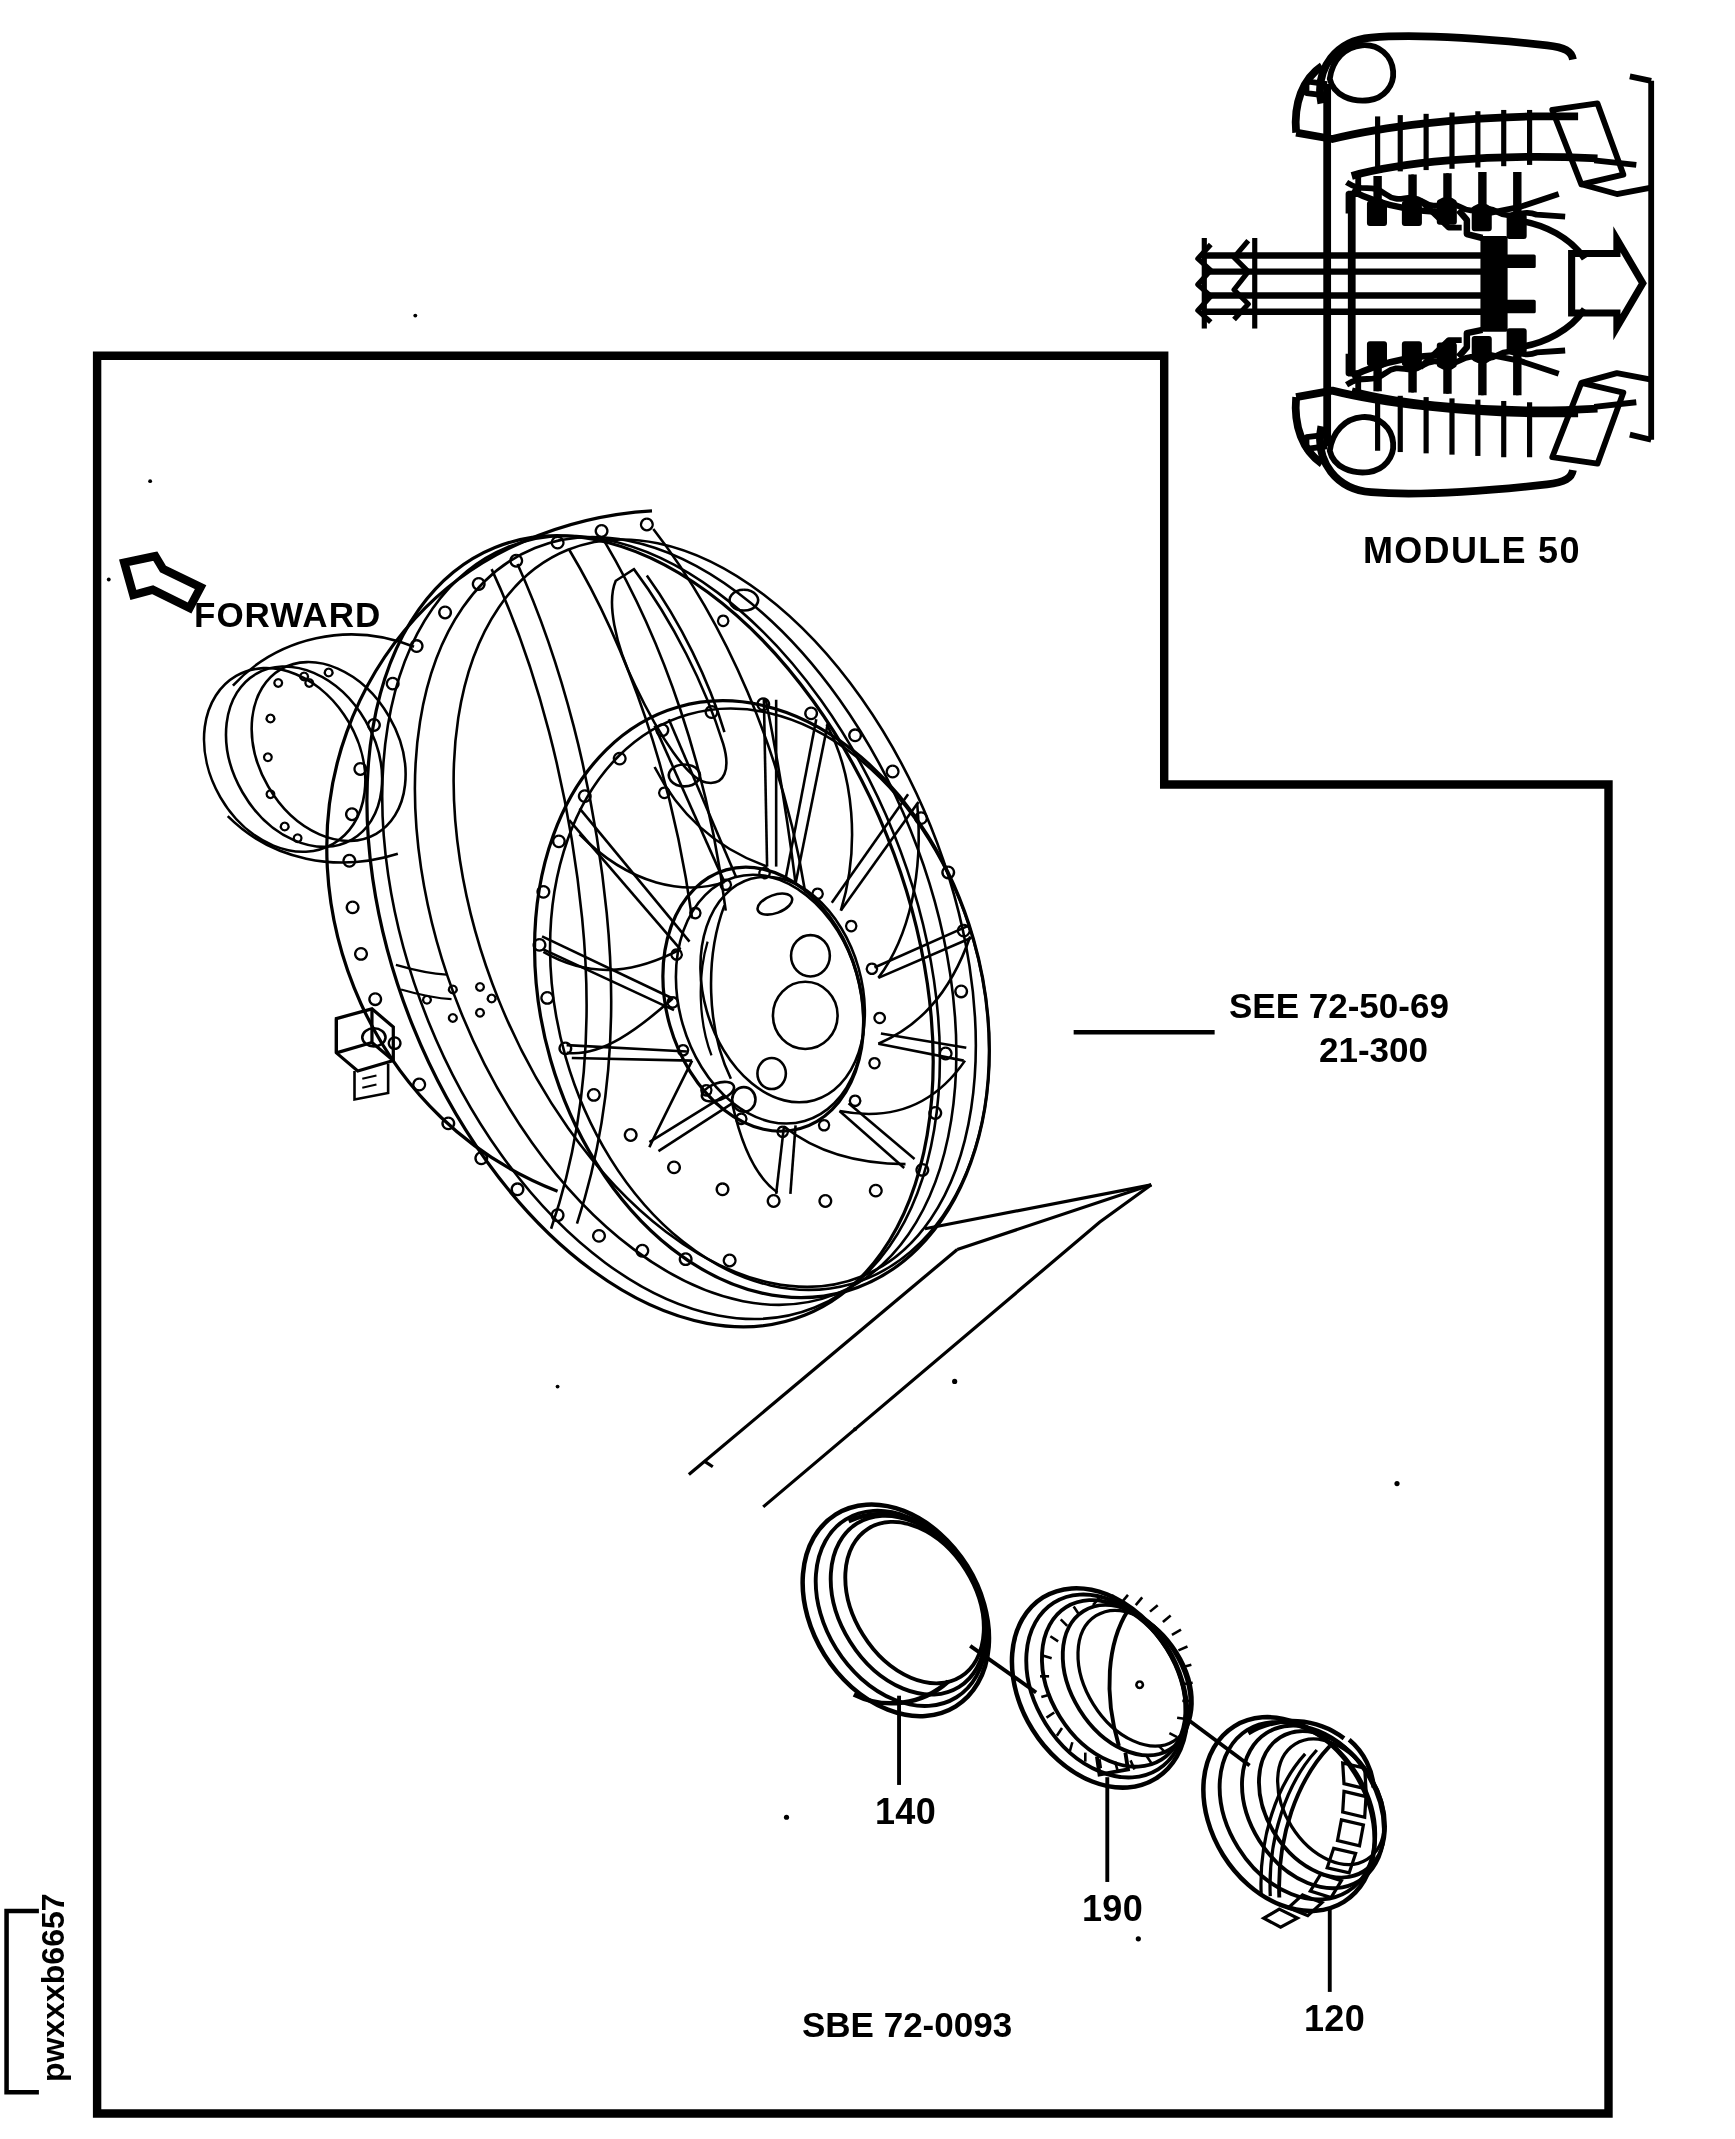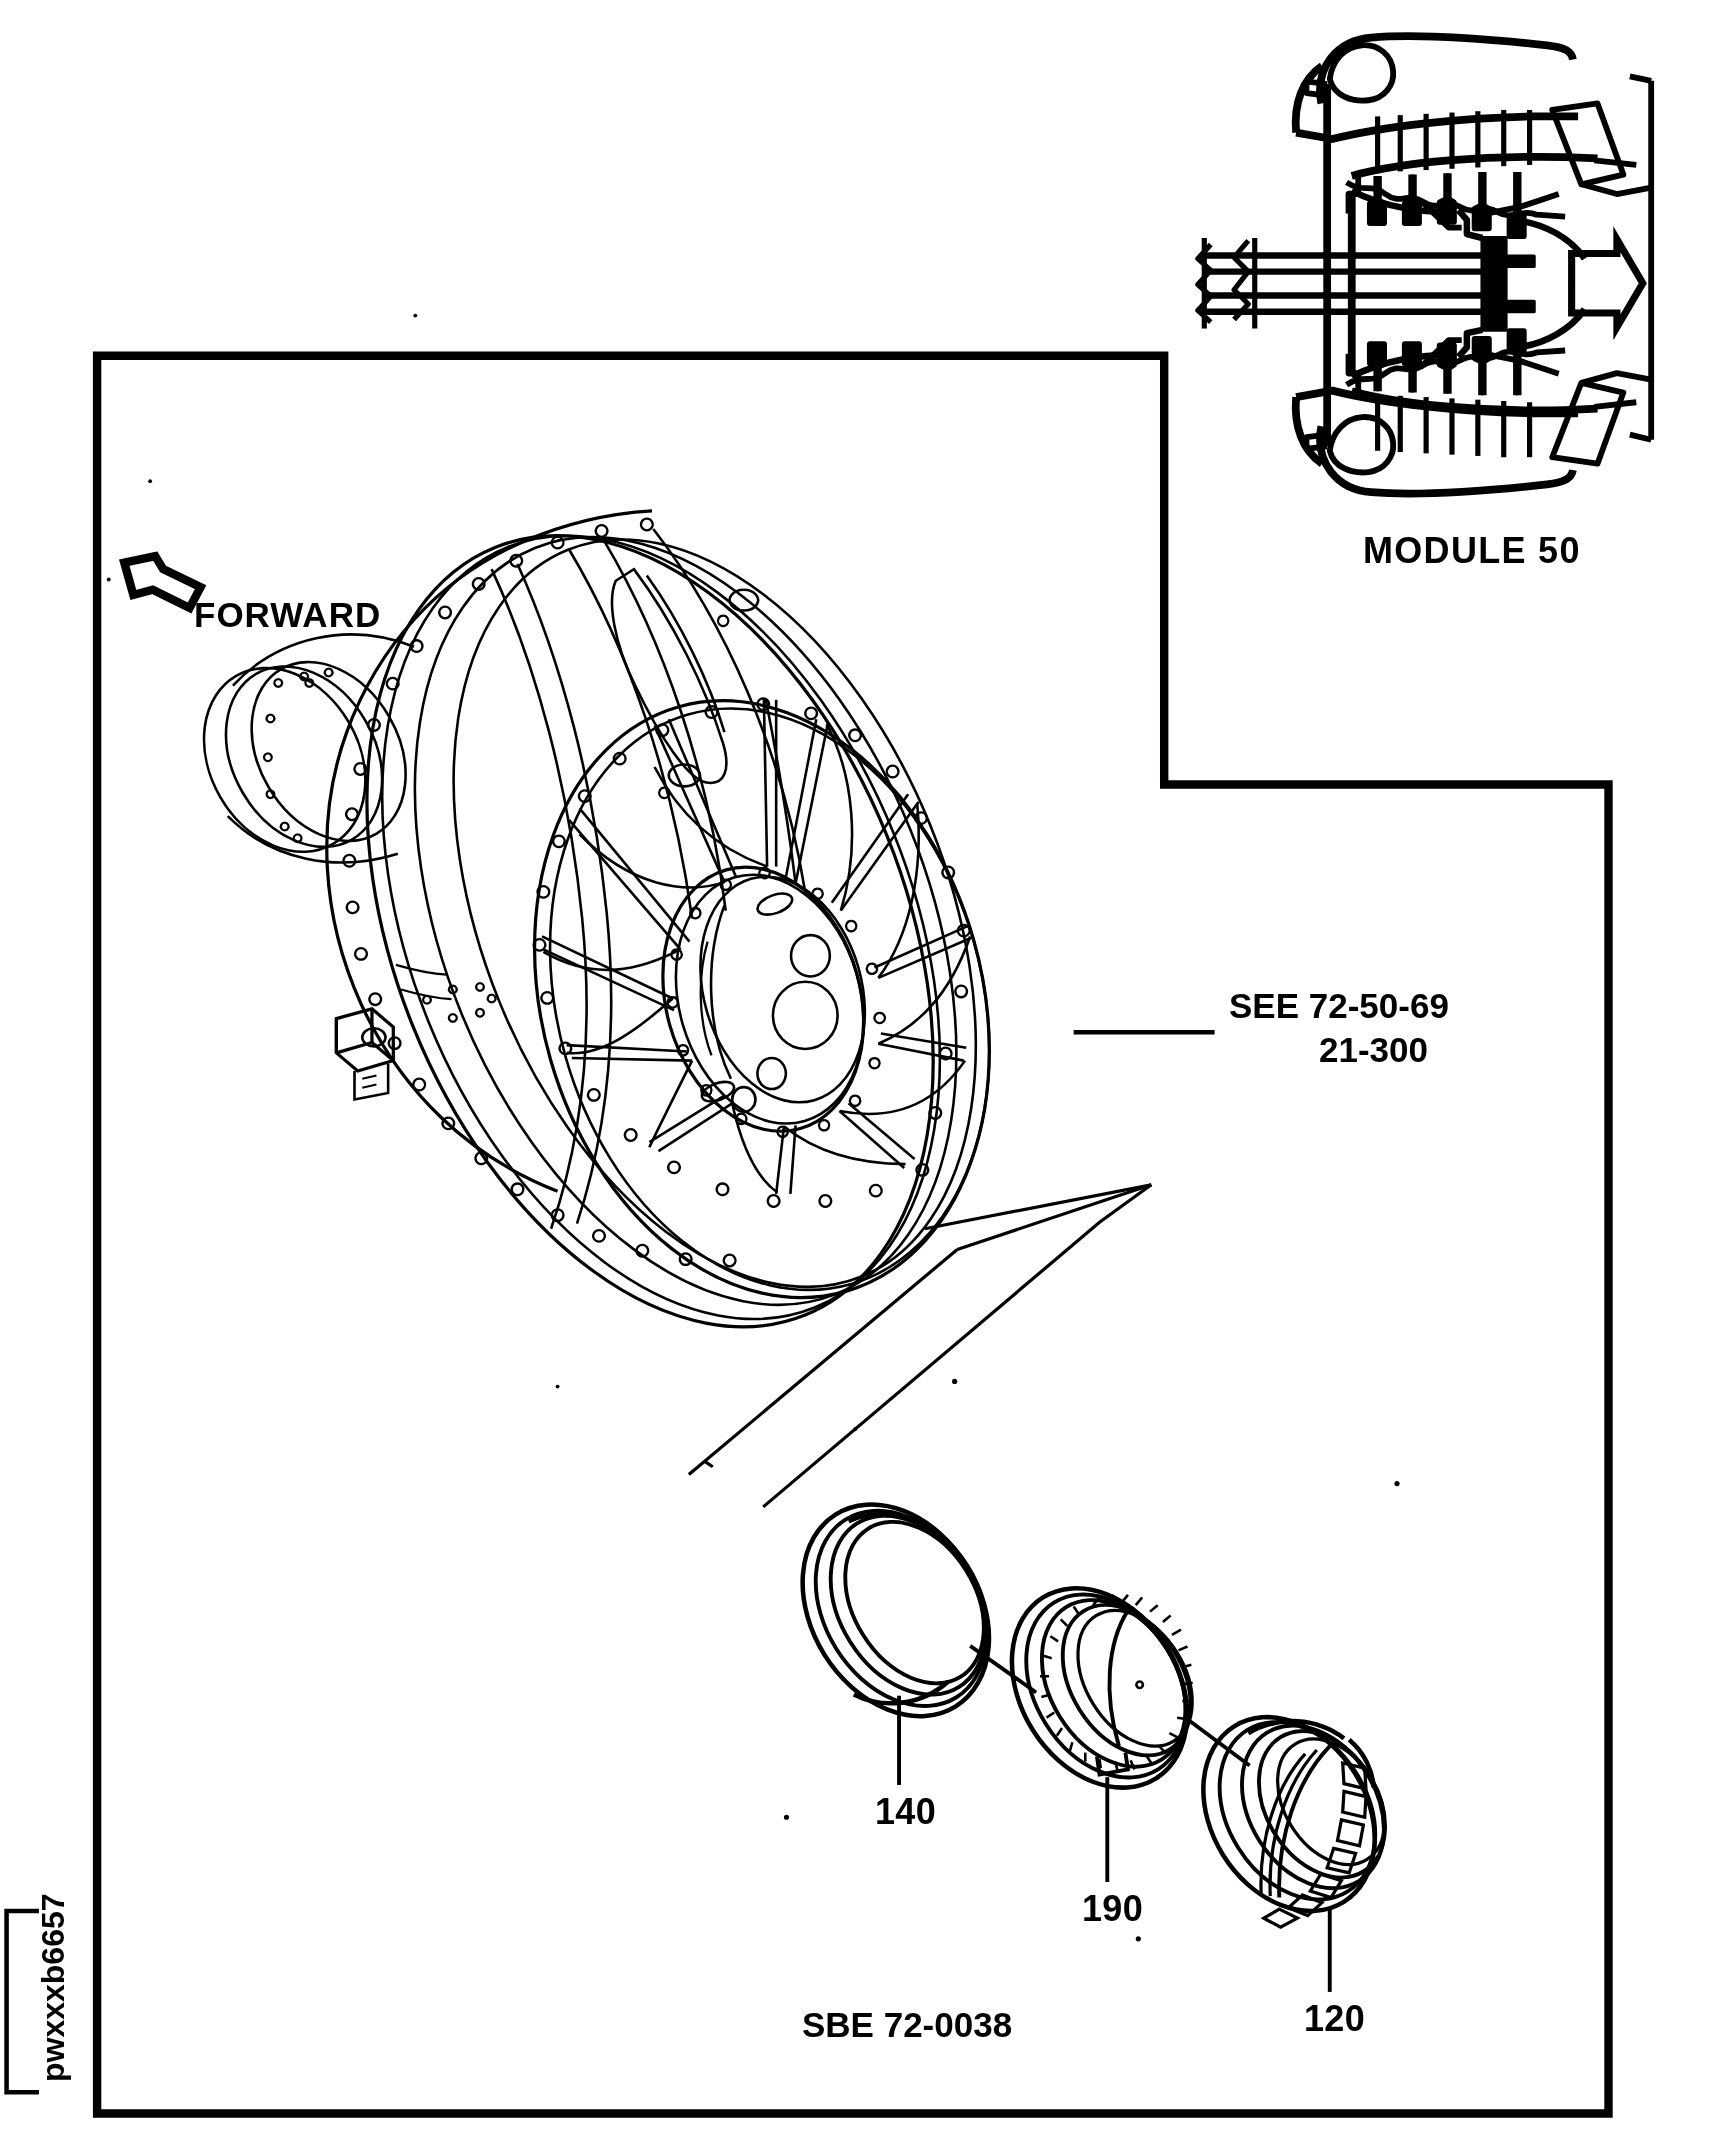--- a/index.html
+++ b/index.html
@@ -563,18 +563,18 @@
   <div class="txt" id="see-ref-line1">SEE 72-50-69</div>
 
   <div class="txt" id="see-ref-line2">21-300</div>
 
   <div class="txt" id="item-160">140</div>
 
   <div class="txt" id="item-140">190</div>
 
   <div class="txt" id="item-120">120</div>
 
-  <div class="txt" id="sbe-label">SBE 72-0038</div>
+  <div class="txt" id="sbe-label">SBE 72-0093</div>
 
   <div id="sheet-id">pwxxxb6657</div>
 
 </div>
 
 
 </body></html>

